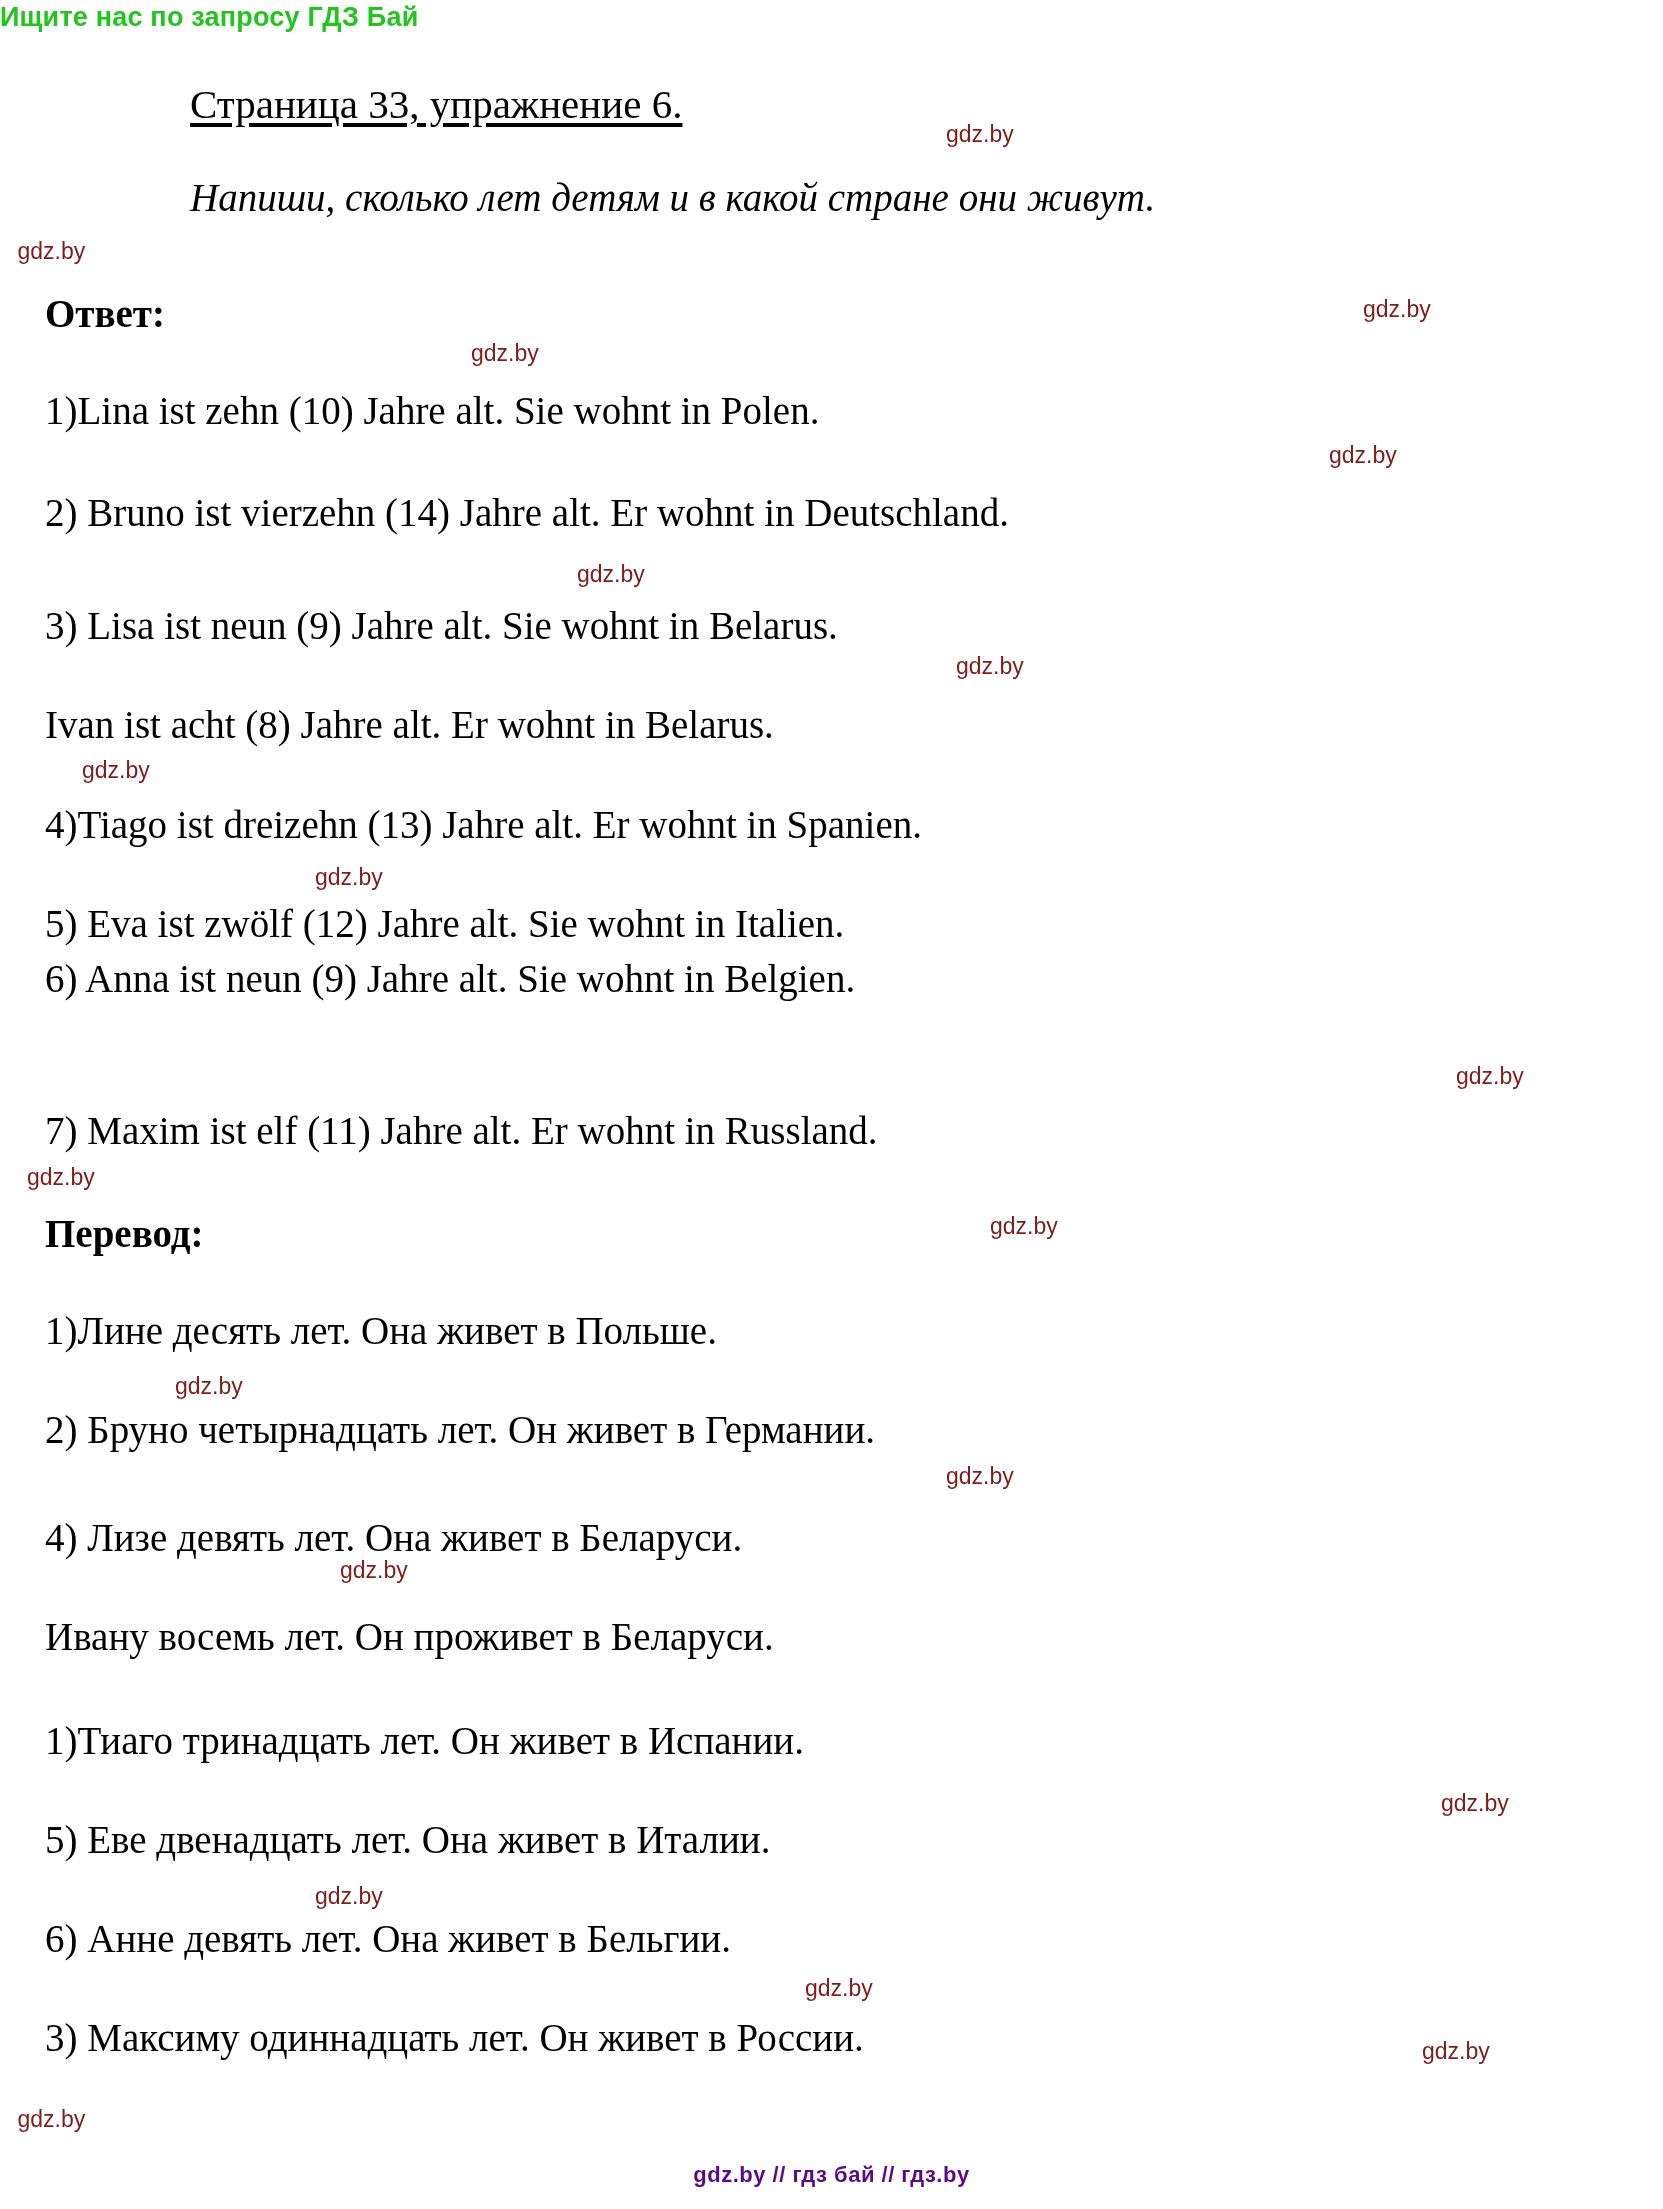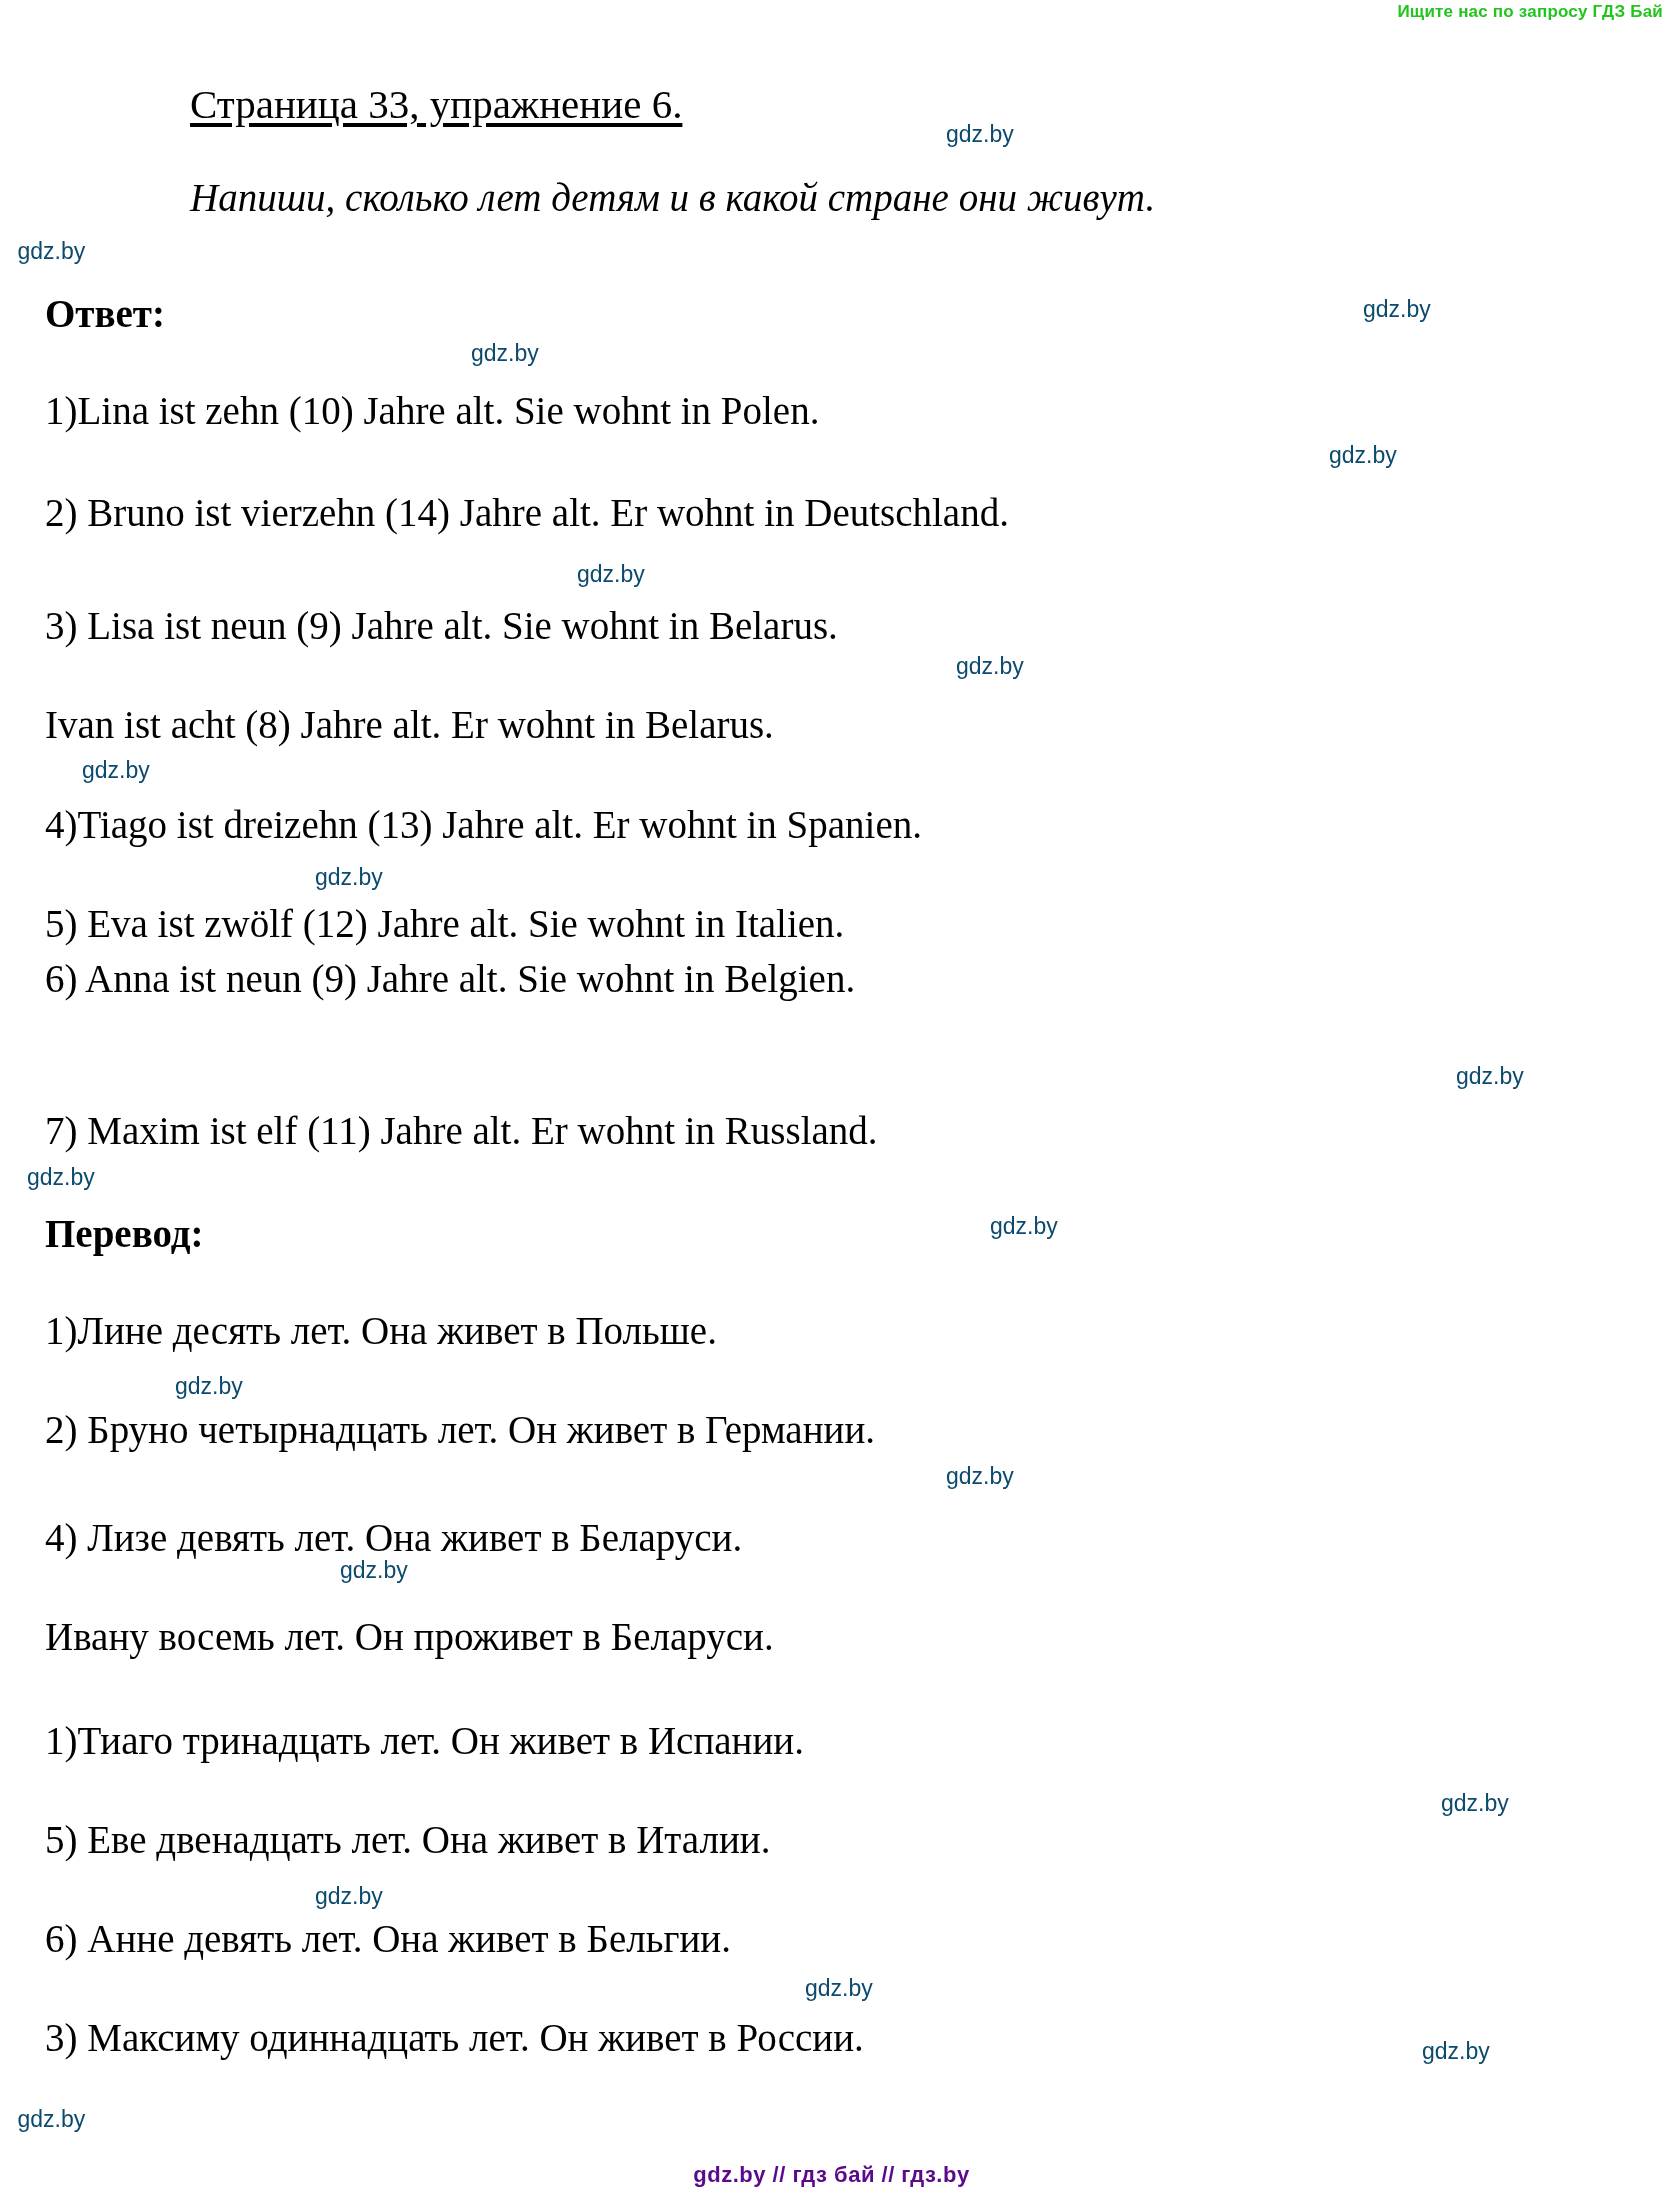--- a/index.html
+++ b/index.html
@@ -18,24 +18,24 @@
     background: #ffffff;
     overflow: hidden;
   }
 
   
   .promo {
     position: absolute;
     top: 1.9px;
     left: 0;
     width: 100%;
-    text-align: right;
+    text-align: left;
     font-family: "Liberation Sans", sans-serif;
     font-weight: bold;
-    font-size: 17px;
+    font-size: 27px;
     color: #22c41e;
     letter-spacing: 0.2px;
   }
 
   
   .title {
     position: absolute;
     left: 190px;
     top: 80px;
     font-size: 41px;
@@ -68,21 +68,21 @@
     left: 45px;
     font-size: 39px;
     white-space: nowrap;
   }
 
   
   .wm {
     position: absolute;
     font-family: "Liberation Sans", sans-serif;
     font-size: 23px;
-    color: #0c4a6e;
+    color: #7f1d1d;
     white-space: nowrap;
     pointer-events: none;
   }
 
   
   .footer {
     position: absolute;
     top: 2162px;
     left: 0;
     width: 100%;

